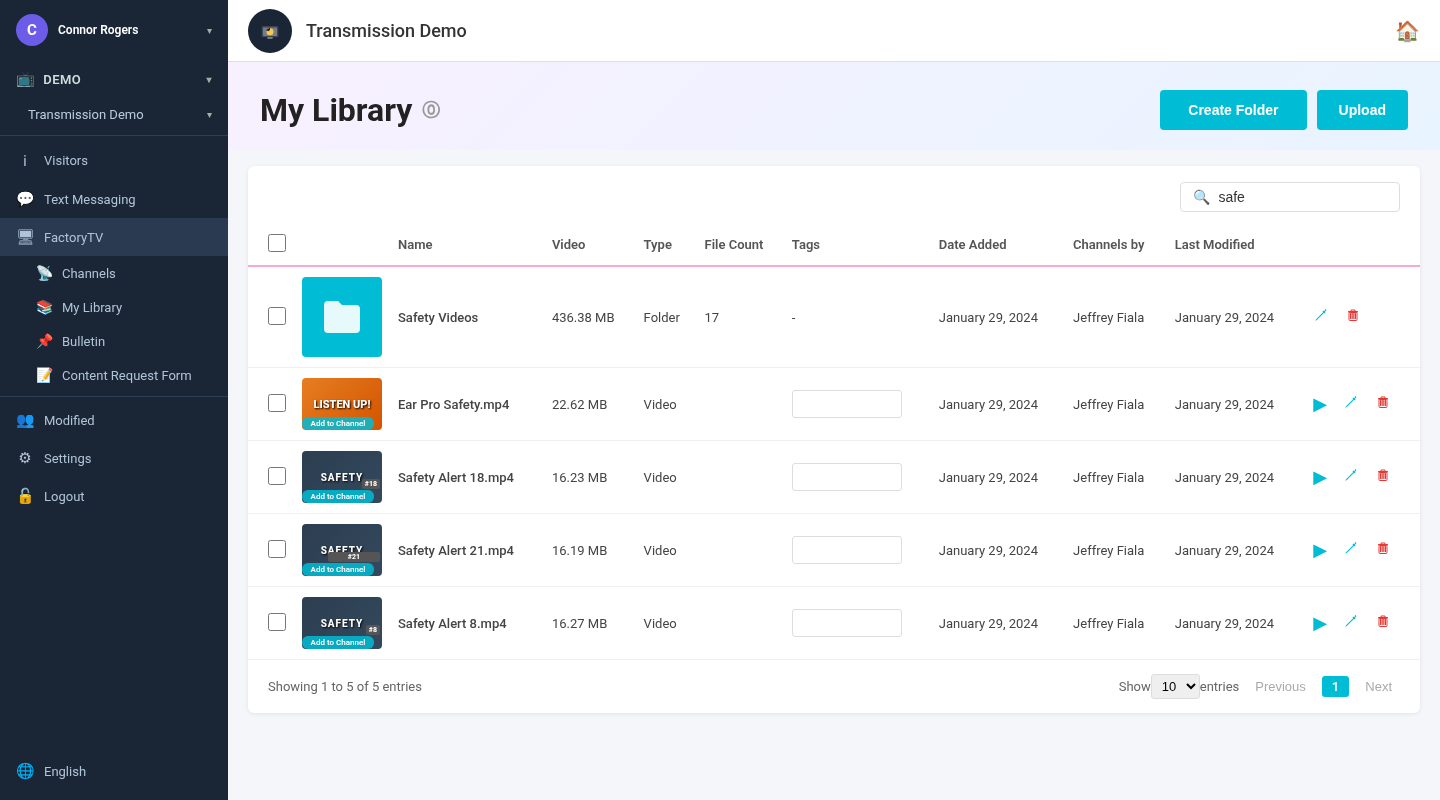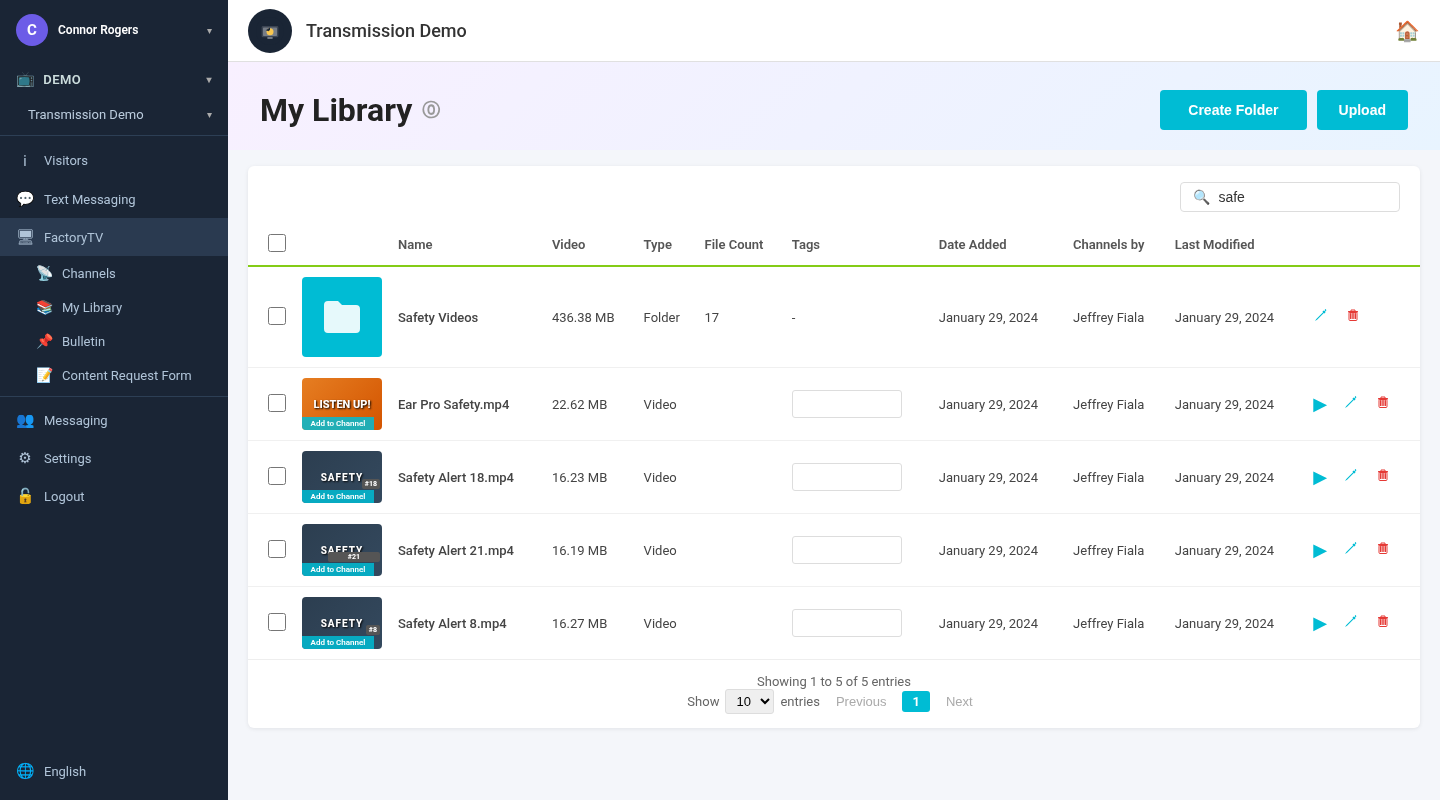--- a/index.html
+++ b/index.html
@@ -200,21 +200,21 @@
       outline: none;
       font-size: 14px;
       color: #333;
       width: 100%;
       background: transparent;
     }
 
     
     .lib-table { width: 100%; border-collapse: collapse; }
     .lib-table thead tr {
-      border-bottom: 2px solid #84cc16;
+      border-bottom: 2px solid #f9a8d4;
     }
     .lib-table thead th {
       padding: 10px 8px;
       font-size: 13px;
       font-weight: 600;
       color: #555;
       text-align: left;
     }
     .lib-table thead th:first-child { width: 44px; padding-left: 20px; }
     .lib-table thead th:nth-child(2) { width: 80px; }
@@ -265,20 +265,21 @@
     }
     .thumb-video-overlay {
       position: absolute;
       bottom: 0; left: 0; right: 8px;
       background: rgba(0,188,212,0.85);
       font-size: 8px;
       color: #fff;
       padding: 2px 4px;
       text-align: center;
       font-weight: 600;
+      border-radius: 6px;
     }
     .thumb-video-badge {
       position: absolute;
       bottom: 14px; right: 2px;
       background: #555;
       color: #fff;
       font-size: 7px;
       padding: 1px 3px;
       border-radius: 2px;
     }
@@ -325,31 +326,29 @@
 
     
     .table-footer {
       display: flex;
       align-items: center;
       justify-content: space-between;
       padding: 14px 20px;
       border-top: 1px solid #eee;
       font-size: 13px;
       color: #666;
-      flex-direction: column;
     }
     .pagination {
       display: flex;
       align-items: center;
       gap: 8px;
     }
     .show-select-wrap {
       display: flex;
       align-items: center;
-      gap: 6px;
     }
     .show-select {
       border: 1px solid #ddd;
       border-radius: 3px;
       padding: 3px 6px;
       font-size: 13px;
       cursor: pointer;
     }
     .pagination-btn {
       background: none;
@@ -419,21 +418,21 @@
   </div>
   <div class="sidebar-sub-nav-item">
     <span class="nav-icon">📝</span>
     <span>Content Request Form</span>
   </div>
 
   <hr class="sidebar-divider">
 
   <div class="sidebar-nav-item">
     <span class="nav-icon">👥</span>
-    <span>Messaging</span>
+    <span>Modified</span>
   </div>
   <div class="sidebar-nav-item">
     <span class="nav-icon">⚙</span>
     <span>Settings</span>
   </div>
   <div class="sidebar-nav-item">
     <span class="nav-icon">🔓</span>
     <span>Logout</span>
   </div>
 

